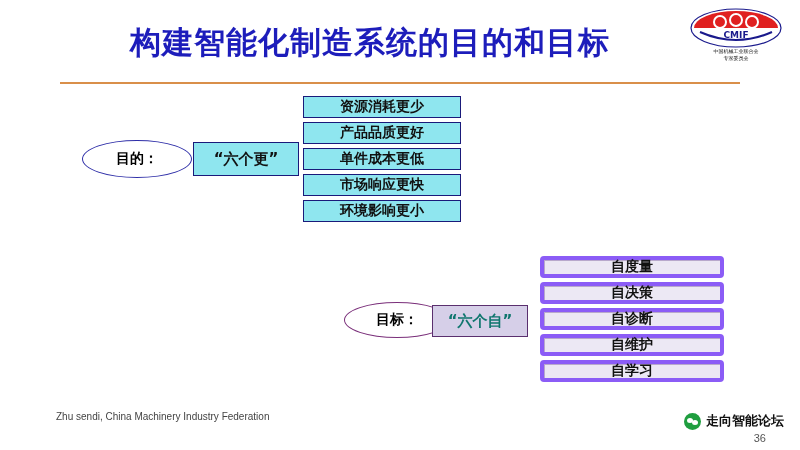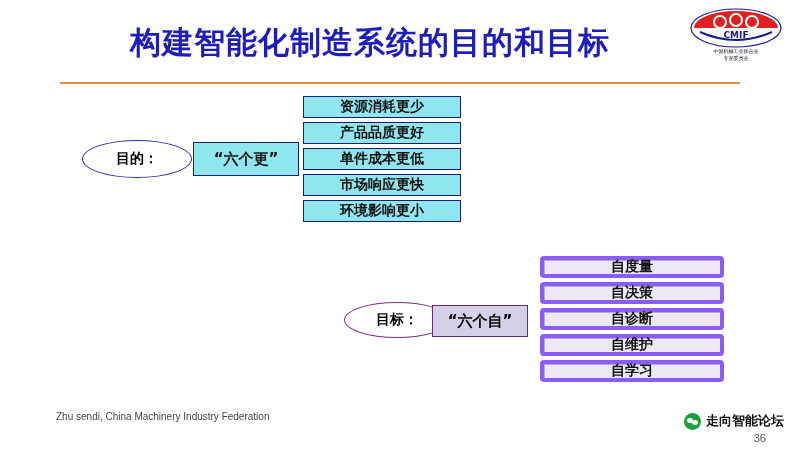--- a/index.html
+++ b/index.html
@@ -119,21 +119,21 @@
     border: 1px solid #1a1a7a;
     color: #111111;
   }
   .keybox.lav {
     left: 432px;
     top: 305px;
     width: 94px;
     height: 30px;
     background: #d6cfe8;
     border: 1px solid #5a2f6e;
-    color: #000000;
+    color: #0f766e;
   }
 
   
   .list {
     position: absolute;
   }
   .list-item {
     box-sizing: border-box;
     display: flex;
     align-items: center;

